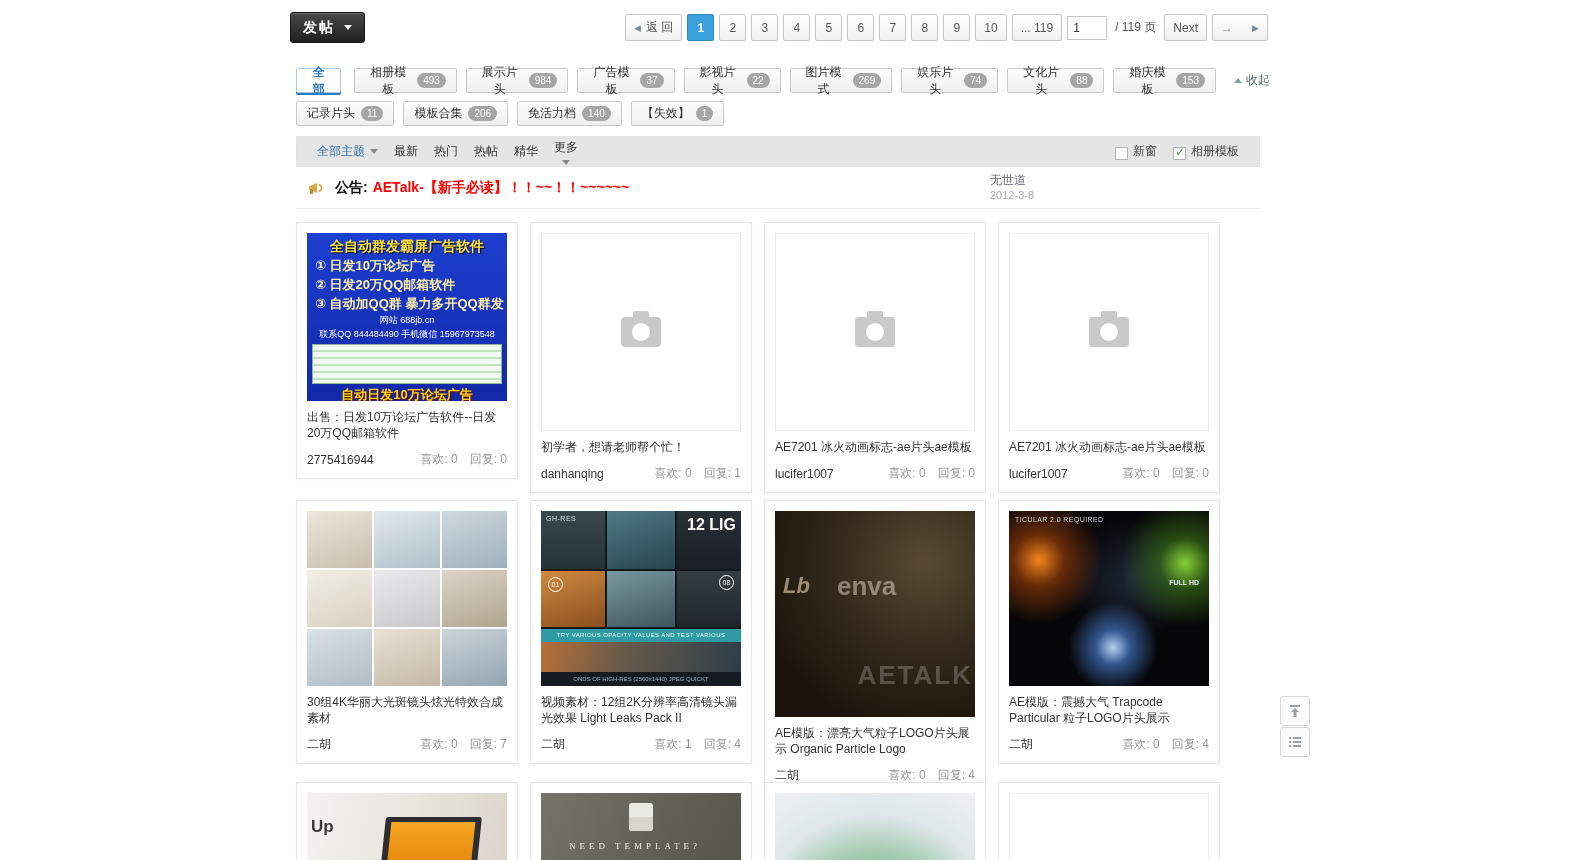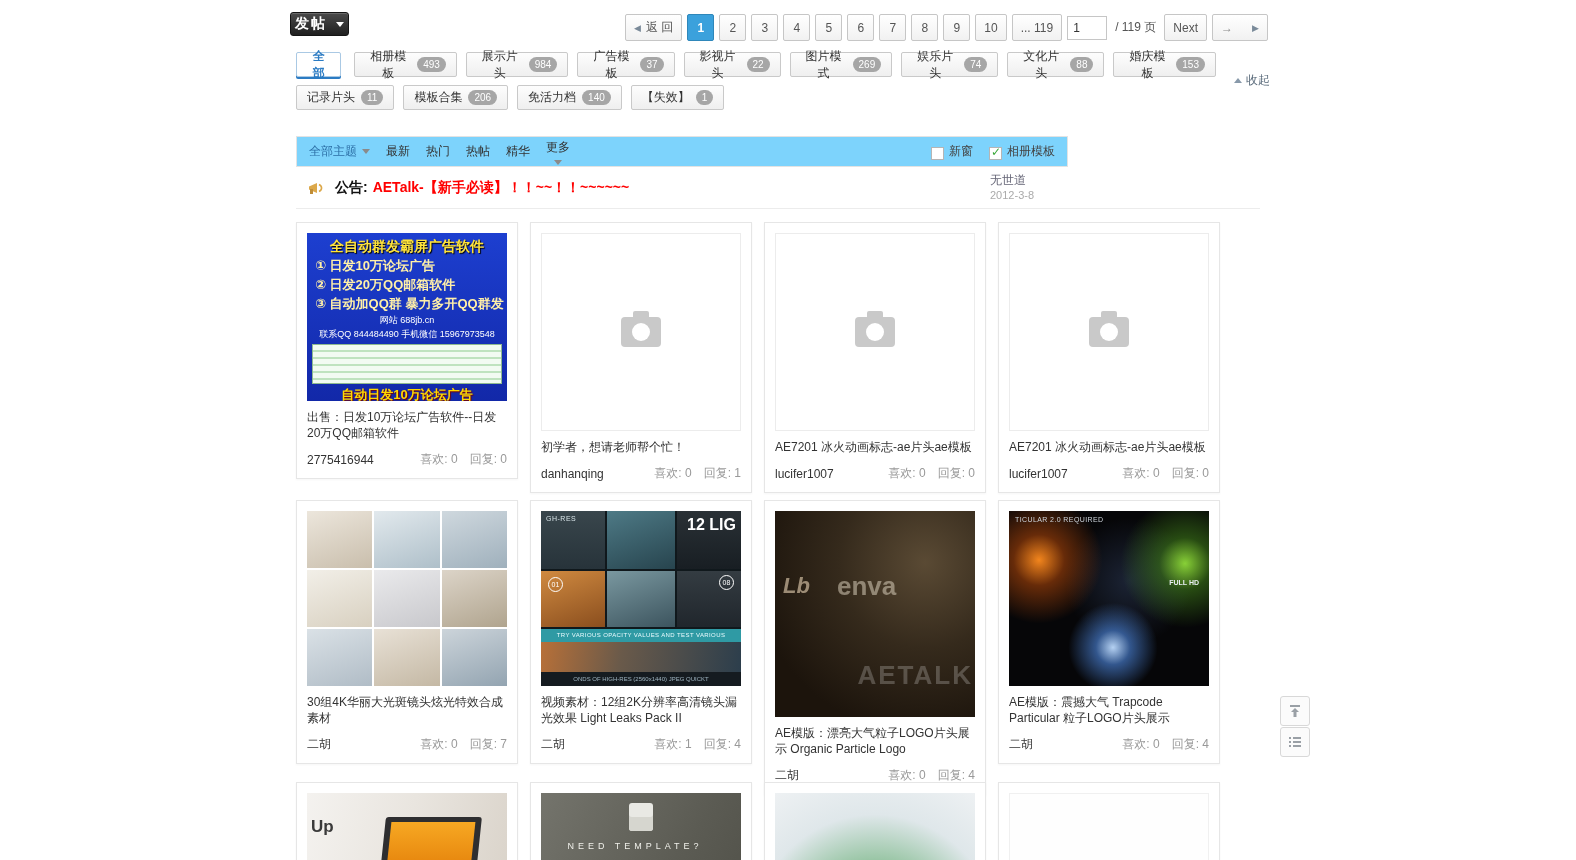--- a/index.html
+++ b/index.html
@@ -2,44 +2,44 @@
 <html><head>
 <meta charset="utf-8">
 <style>
 *{margin:0;padding:0;box-sizing:border-box;}
 html,body{background:#fff;}
 body{font-family:"Liberation Sans","DejaVu Sans",sans-serif;font-size:12px;color:#333;}
 .page{position:relative;width:1576px;height:860px;overflow:hidden;background:#fff;}
 button{font-family:inherit;font-size:12px;cursor:pointer;border:none;background:none;}
 
 
-.post-btn{position:absolute;left:290px;top:12px;height:24px;padding:0 4px;background:linear-gradient(#4a4a4a,#1f1f1f);color:#fff;border:1px solid #141414;border-radius:3px;display:flex;align-items:center;gap:9px;box-shadow:inset 0 1px 0 rgba(255,255,255,.18);}
+.post-btn{position:absolute;left:290px;top:12px;height:31px;padding:0 12px;background:linear-gradient(#4a4a4a,#1f1f1f);color:#fff;border:1px solid #141414;border-radius:3px;display:flex;align-items:center;gap:9px;box-shadow:inset 0 1px 0 rgba(255,255,255,.18);}
 .post-btn .lbl{font-size:14px;font-weight:bold;letter-spacing:2px;color:#fff;}
 .caret-dn{width:0;height:0;border-left:4px solid transparent;border-right:4px solid transparent;border-top:5px solid #fff;}
 .caret-dn.gray{border-top-color:#8a8a8a;}
 
 .pagination{position:absolute;top:14px;right:308px;display:flex;align-items:center;gap:5px;}
 .pg-btn{height:27px;min-width:27px;padding:0 8px;border:1px solid #c6c6c6;background:linear-gradient(#ffffff,#f1f1f1);color:#555;display:flex;align-items:center;justify-content:center;gap:5px;border-radius:2px;}
 .pg-btn.active{background:#3ba1dc;border-color:#2f87ba;color:#fff;font-weight:bold;}
 .pg-arr{color:#7a8a99;font-size:9px;}
 .pg-input{width:40px;height:24px;border:1px solid #c6c6c6;padding:0 5px;font-family:"Liberation Sans",sans-serif;font-size:12px;color:#333;}
 .pg-total{color:#555;margin:0 3px;}
 .pg-last{width:56px;justify-content:space-between;color:#8a8a8a;}
 
 
-.filters{position:absolute;left:296px;top:52px;width:920px;}
+.filters{position:absolute;left:296px;top:68px;width:920px;}
 .tab-row{display:flex;gap:9px;margin-bottom:8px;}
 .tab{height:25px;display:inline-flex;align-items:center;gap:6px;padding:0 10px;border:1px solid #c9c9c9;border-radius:2px;background:linear-gradient(#fdfdfd,#efefef);color:#333;}
 .tab .badge{background:#a6a6a6;color:#fff;font-size:10px;line-height:15px;padding:0 6px;border-radius:8px;}
 .tab.all{color:#2b7bc3;font-weight:bold;background:#fff;border-color:#aac9e4;box-shadow:0 2px 0 0 #2b7bc3;margin-right:4px;}
 .collapse{position:absolute;top:72px;right:306px;color:#596a7a;display:flex;align-items:center;gap:4px;cursor:pointer;}
 .caret-up{width:0;height:0;border-left:4px solid transparent;border-right:4px solid transparent;border-bottom:5px solid #8899aa;}
 
 
-.sortbar{position:absolute;left:296px;top:136px;width:772px;height:31px;background:#7dd3fc;border:1px solid #e3e3e3;display:flex;align-items:center;gap:16px;padding:0 12px;}
+.sortbar{position:absolute;left:296px;top:136px;width:964px;height:31px;background:#e5e5e5;border:1px solid #e3e3e3;display:flex;align-items:center;gap:16px;padding:0 20px;}
 .sort-topics{color:#2b6ea5;display:flex;align-items:center;gap:5px;cursor:pointer;}
 .sort-link{color:#333;cursor:pointer;}
 .sort-more{color:#333;display:flex;align-items:center;gap:4px;cursor:pointer;flex-direction:column;}
 .sort-right{margin-left:auto;display:flex;align-items:center;gap:16px;}
 .chk{display:flex;align-items:flex-end;gap:5px;cursor:pointer;color:#444;}
 .box{width:13px;height:13px;border:1px solid #b5b5b5;background:#fff;position:relative;display:inline-block;}
 .box.checked::after{content:"✓";position:absolute;left:1px;top:-3px;color:#39a839;font-size:12px;font-weight:bold;}
 
 
 .announce{position:absolute;left:296px;top:167px;width:964px;height:42px;border-bottom:1px solid #ececec;display:flex;align-items:center;padding:0 12px;}
@@ -119,21 +119,21 @@
 .pt-top{position:absolute;left:6px;top:5px;color:#cfd6dd;font-size:7px;letter-spacing:.4px;}
 .pt-hd{position:absolute;right:10px;top:68px;color:#e8eef2;font-size:7px;font-weight:bold;}
 
 
 .img-desk{height:170px;background:linear-gradient(105deg,#f4f2ef 0%,#e9e5df 45%,#d7d0c6 100%);}
 .dk-up{position:absolute;left:4px;top:24px;color:#3a3a3a;font-size:17px;font-weight:bold;}
 .dk-laptop{position:absolute;right:28px;top:24px;width:96px;height:56px;background:#2e2e30;transform:skewX(-6deg);border-radius:3px;}
 .dk-laptop::after{content:"";position:absolute;left:6px;top:5px;right:6px;bottom:12px;background:linear-gradient(#f7a823,#e8890f);}
 .img-need{height:170px;background:linear-gradient(120deg,#74746c,#5b5b53 60%,#4e4e46);}
 .nd-ic{position:absolute;left:50%;top:10px;transform:translateX(-50%);width:24px;height:28px;background:#e9e9e4;border-radius:3px;box-shadow:inset 0 -14px 0 #d6d6cf;}
-.nd-txt{position:absolute;left:0;right:12px;top:48px;color:#f0f0ea;font-size:9px;letter-spacing:4px;text-align:center;white-space:nowrap;}
+.nd-txt{position:absolute;left:0;right:12px;top:48px;color:#f0f0ea;font-size:9px;letter-spacing:4px;text-align:center;white-space:nowrap;font-family:Liberation Serif, serif;}
 .img-anime{height:170px;background:radial-gradient(circle at 50% 85%,#2f8f45 0%,#58a868 25%,#9cc7a8 45%,#dfe7ea 70%,#eef1f3 100%);}
 .img-white{height:170px;background:#fefefe;border:1px solid #f0f0f0;}
 
 
 .floatpanel{position:absolute;left:1280px;top:696px;width:30px;}
 .fbtn{width:30px;height:30px;border:1px solid #d8d8d8;background:#fbfbfb;border-radius:3px;display:flex;align-items:center;justify-content:center;margin-bottom:1px;cursor:pointer;}
 </style>
 </head>
 <body>
 

